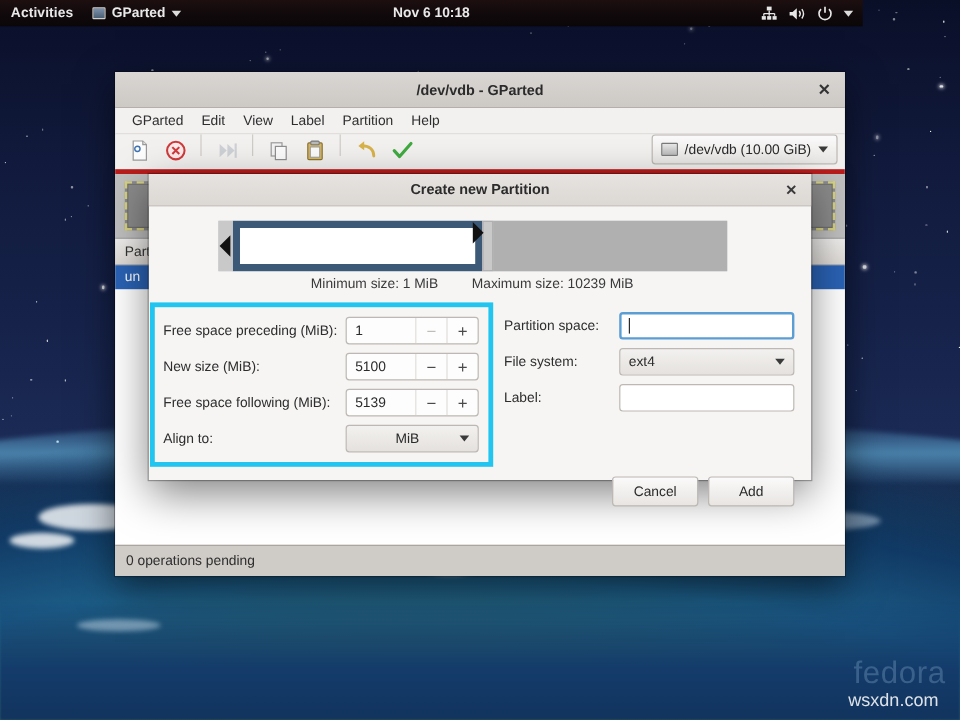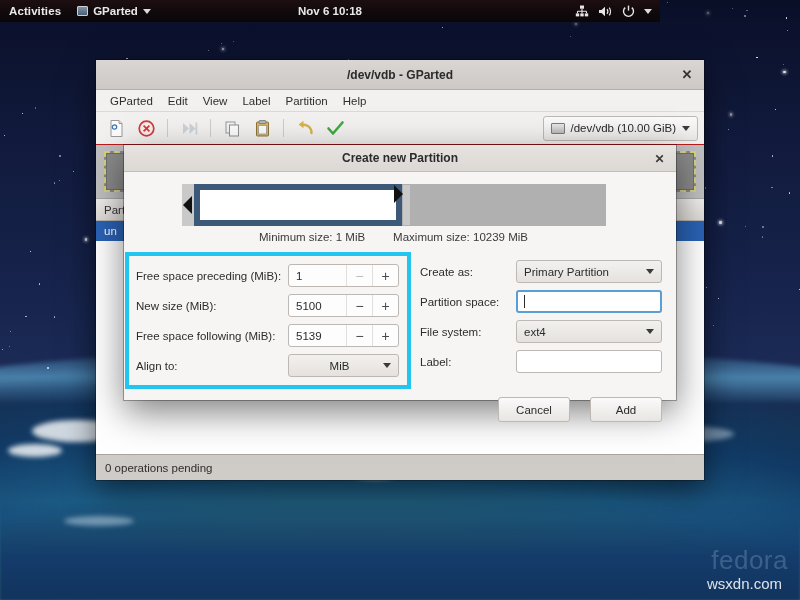--- a/index.html
+++ b/index.html
@@ -51,21 +51,21 @@
     letter-spacing:0.5px; font-family:"Liberation Sans", sans-serif;
   }
   .site-mark {
     position:absolute; right:18px; bottom:8px;
     font-size:15px; color:rgba(250,250,250,0.88);
     font-family:"Liberation Sans", sans-serif;
   }
 
   
   #topbar {
-    position:absolute; top:0; left:0; width:660px; height:22px;
+    position:absolute; top:0; left:0; width:719px; height:22px;
     background:linear-gradient(180deg,#1d0f10 0%, #120a0c 45%, #0a0608 100%);
     display:flex; align-items:center;
     color:#e9e9e9; font-size:11.5px; z-index:40;
   }
   #topbar .tb-activities { padding:0 10px 0 9px; font-weight:bold; letter-spacing:0.1px; }
   #topbar .tb-app { display:flex; align-items:center; gap:5px; padding:0 6px; }
   #topbar .tb-app .appname { font-weight:bold; }
   .tb-appicon {
     width:11px; height:10px; border:1px solid #cfcfcf; border-radius:1px;
     background:linear-gradient(180deg,#7d93ad,#4b5f75); display:inline-block;
@@ -103,22 +103,22 @@
     color:#333; font-size:13px; line-height:1; cursor:pointer;
   }
   .menubar {
     height:22px; flex:0 0 22px; background:#f2f1f0;
     border-bottom:1px solid #dcd9d6;
     display:flex; align-items:center; padding-left:7px; gap:1px;
   }
   .menubar .mi { padding:2px 7px; color:#2e2e2e; font-size:11.5px; cursor:pointer; }
   .toolbar {
     height:33px; flex:0 0 33px; background:#f2f1f0;
-    border-bottom:1px solid #b91c1c;
-    display:flex; align-items:center; padding:0 6px; gap:2px;
+    border-bottom:4px solid #b91c1c;
+    display:flex; align-items:flex-start; padding:0 6px; gap:2px;
   }
   .tb-btn {
     width:28px; height:26px; display:flex; align-items:center; justify-content:center;
     cursor:pointer; border-radius:2px;
   }
   .tb-sep { width:1px; height:18px; background:#cfcbc7; margin:0 5px; }
   .device-combo {
     margin-left:auto; height:25px; display:flex; align-items:center; gap:6px;
     padding:0 7px; background:linear-gradient(180deg,#fbfafa,#e9e7e5);
     border:1px solid #bdb8b4; border-radius:3px; cursor:pointer;
@@ -246,21 +246,21 @@
     border:1px solid #bdb8b3; border-radius:3px;
     padding:0 6px; font-size:11.5px; color:#2b2b2b;
     display:flex; align-items:center; cursor:text;
   }
   .tinput.focused { border:2px solid #5b9ed4; }
   .caret-bar {
     width:1px; height:13px; background:#2b2b2b; display:inline-block;
   }
 
   .dlg-actions {
-    display:flex; justify-content:flex-end; gap:20px;
+    display:flex; justify-content:flex-end; gap:8px;
     padding:0 14px 11px 14px;
   }
   .dbtn {
     min-width:72px; height:25px; display:flex; align-items:center; justify-content:center;
     background:linear-gradient(180deg,#fbfafa,#e8e5e2);
     border:1px solid #bdb8b3; border-radius:3px;
     font-size:11.5px; color:#2b2b2b; cursor:pointer;
   }
 </style>
 </head>
@@ -617,27 +617,20 @@
           <span class="combo centered">
             <span class="ctext">MiB</span>
             <span class="ccaret"></span>
           </span>
         </div>
 
       </div>
 
       <div class="col-right">
 
-        <div class="frow">
-          <span class="flabel">Create as:</span>
-          <span class="combo">
-            <span class="ctext">Primary Partition</span>
-            <span class="ccaret"></span>
-          </span>
-        </div>
 
         <div class="frow">
           <span class="flabel">Partition space:</span>
           <span class="tinput focused">
             <span class="caret-bar"></span>
           </span>
         </div>
 
         <div class="frow">
           <span class="flabel">File system:</span>

